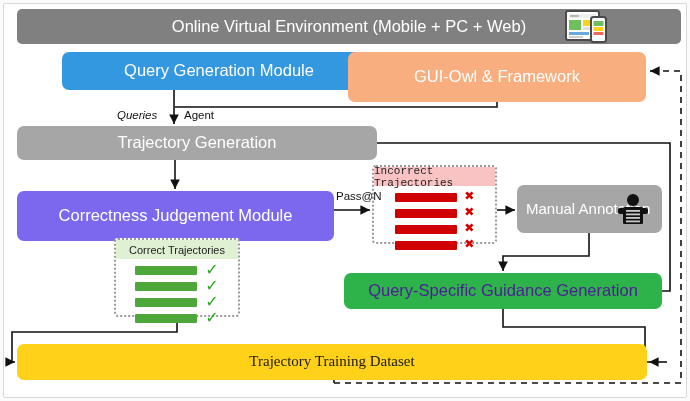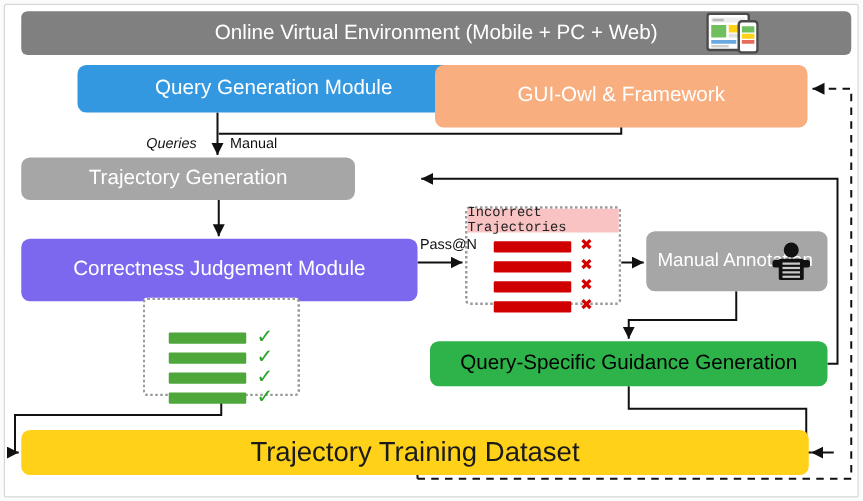--- a/index.html
+++ b/index.html
@@ -15,21 +15,21 @@
   #header .lbl{color:#ffffff;font-size:16.5px;}
   #header-icon{position:absolute;left:561px;top:6px;width:42px;height:33px;}
 
   
   #query-gen{left:13px;top:48px;width:314px;height:38px;background:#3498e0;margin-left:45px;}
   #query-gen .lbl{color:#ffffff;font-size:16.5px;}
   #gui-owl{left:344px;top:48px;width:298px;height:50px;background:#f8ae7e;}
   #gui-owl .lbl{color:#ffffff;font-size:16.5px;}
 
   
-  #traj-gen{left:13px;top:122px;width:267px;height:34px;background:#a6a6a6;}
+  #traj-gen{left:13px;top:122px;width:360px;height:34px;background:#a6a6a6;}
   #traj-gen .lbl{color:#ffffff;font-size:16.5px;}
 
   
   #correct-judge{left:13px;top:187px;width:317px;height:50px;background:#7B68EE;}
   #correct-judge .lbl{color:#ffffff;font-size:16.5px;}
 
   #manual-ann{left:513px;top:181px;width:145px;height:48px;background:#a6a6a6;justify-content:flex-start;}
   #manual-ann .lbl{color:#ffffff;font-size:15px;text-align:left;padding-left:9px;line-height:1.12;}
   #manual-icon{position:absolute;left:612px;top:189px;width:34px;height:32px;}
 
@@ -46,25 +46,25 @@
   #incorrect .bar{background:#d10000;}
   #incorrect .mark{color:#d40000;}
 
   #correct{left:110px;top:234px;width:126px;height:79px;}
   #correct .traj-cap{background:#dff0d3;}
   #correct .bar{background:#4fa63b;}
   #correct .mark{color:#29a329;}
 
   
   #guidance{left:340px;top:269px;width:318px;height:36px;background:#2eb34a;}
-  #guidance .lbl{color:#000000;font-size:16.5px;}
+  #guidance .lbl{color:#4c1d95;font-size:16.5px;}
 
   
   #dataset{left:13px;top:340px;width:630px;height:36px;background:#FFD119;}
-  #dataset .lbl{color:#1a1a1a;font-size:22px;}
+  #dataset .lbl{color:#1a1a1a;font-size:15px;font-family:Liberation Serif, serif;}
 
   
   .edge-label{position:absolute;font-size:11.5px;color:#111;white-space:nowrap;}
   #lbl-queries{left:113px;top:105px;font-style:italic;}
   #lbl-agent{left:180px;top:105px;}
   #lbl-passn{left:332px;top:186px;}
 
   svg#wires{position:absolute;left:0;top:0;width:690px;height:401px;pointer-events:none;}
 </style>
 </head>
@@ -179,20 +179,21 @@
         <rect x="2" y="15" width="30" height="6" rx="2" fill="#111"></rect>
         <rect x="7" y="14" width="20" height="17" rx="1.5" fill="#111"></rect>
         <rect x="10" y="17" width="14" height="1.8" fill="#c9c9c9"></rect>
         <rect x="10" y="20.5" width="14" height="1.8" fill="#c9c9c9"></rect>
         <rect x="10" y="24" width="14" height="1.8" fill="#c9c9c9"></rect>
         <rect x="10" y="27.5" width="14" height="1.8" fill="#c9c9c9"></rect>
       </svg>
     </div>
 
     <div class="traj-panel" id="correct">
+      <div class="traj-cap">Correct Trajectories</div>
       <div class="rows">
         <div class="rowline">
             <span class="bar"></span>
             <span class="mark">✓</span>
           </div>
         <div class="rowline">
             <span class="bar"></span>
             <span class="mark">✓</span>
           </div>
         <div class="rowline">
@@ -208,17 +209,17 @@
 
     <div class="box" id="guidance">
       <span class="lbl">Query-Specific Guidance Generation</span>
     </div>
 
     <div class="box" id="dataset">
       <span class="lbl">Trajectory Training Dataset</span>
     </div>
 
     <div class="edge-label" id="lbl-queries">Queries</div>
-    <div class="edge-label" id="lbl-agent">Manual</div>
+    <div class="edge-label" id="lbl-agent">Agent</div>
     <div class="edge-label" id="lbl-passn">Pass@N</div>
 
   </div>
 </div>
 
 </body></html>

